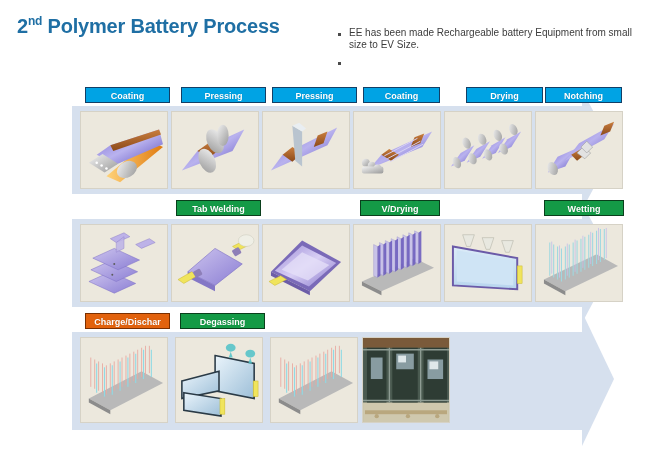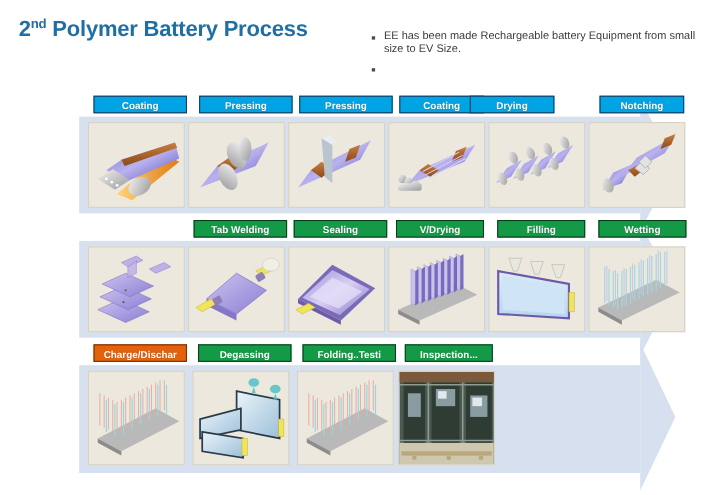--- a/index.html
+++ b/index.html
@@ -92,21 +92,21 @@
 </div>
 
 <div class="row" id="row1">
   <div class="arrow-band" style="width:510px;"></div>
   <div class="arrow-head" style="left:582px;"></div>
 
   <div class="label-chip chip-blue" style="left:85px;top:3px;width:85px;">Coating</div>
   <div class="label-chip chip-blue" style="left:181px;top:3px;width:85px;">Pressing</div>
   <div class="label-chip chip-blue" style="left:272px;top:3px;width:85px;">Pressing</div>
   <div class="label-chip chip-blue" style="left:363px;top:3px;width:77px;">Coating</div>
-  <div class="label-chip chip-blue" style="left:427px;top:3px;width:77px;">Drying</div>
+  <div class="label-chip chip-blue" style="left:466px;top:3px;width:77px;">Drying</div>
   <div class="label-chip chip-blue" style="left:545px;top:3px;width:77px;">Notching</div>
 
   <div class="img-card" style="left:80px;">
     <svg class="art" viewBox="0 0 88 78">
       <defs>
         <linearGradient id="g_purp" x1="0" y1="0" x2="1" y2="1">
           <stop offset="0" stop-color="#7d6fd6"></stop>
             <stop offset=".5" stop-color="#b9b2ee"></stop>
             <stop offset="1" stop-color="#5b4fbe"></stop>
         </linearGradient>
@@ -207,23 +207,21 @@
       </g>
     </svg>
   </div>
 </div>
 
 <div class="row" id="row2">
   <div class="arrow-band" style="width:510px;"></div>
   <div class="arrow-head" style="left:582px;"></div>
 
   <div class="label-chip chip-green" style="left:176px;top:3px;width:85px;">Tab Welding</div>
-  <div class="label-chip chip-green" style="left:267px;top:3px;width:85px;">Sealing</div>
   <div class="label-chip chip-green" style="left:360px;top:3px;width:80px;">V/Drying</div>
-  <div class="label-chip chip-green" style="left:452px;top:3px;width:80px;">Filling</div>
   <div class="label-chip chip-green" style="left:544px;top:3px;width:80px;">Wetting</div>
 
   <div class="img-card" style="left:80px;">
     <svg class="art" viewBox="0 0 88 78">
       <defs>
         <linearGradient id="g_lp" x1="0" y1="0" x2="1" y2="1">
           <stop offset="0" stop-color="#cdc4ee"></stop>
             <stop offset="1" stop-color="#8b7ed4"></stop>
         </linearGradient>
       </defs>
@@ -359,22 +357,20 @@
     </svg>
   </div>
 </div>
 
 <div class="row" id="row3">
   <div class="arrow-band" style="width:510px;"></div>
   <div class="arrow-head" style="left:582px;"></div>
 
   <div class="label-chip chip-orange" style="left:85px;top:3px;width:85px;">Charge/Dischar</div>
   <div class="label-chip chip-green" style="left:180px;top:3px;width:85px;">Degassing</div>
-  <div class="label-chip chip-green" style="left:275px;top:3px;width:85px;">Folding..Testi</div>
-  <div class="label-chip chip-green" style="left:368px;top:3px;width:80px;">Inspection...</div>
 
   <div class="img-card" style="left:80px;">
     <svg class="art" viewBox="0 0 88 86">
       <path d="M8 62 L30 74 L84 46 L62 34 Z" fill="#b9b9b9"></path>
       <path d="M8 62 L30 74 L30 78 L8 66 Z" fill="#8c8c8c"></path>
       <g stroke="#e8a9a0" stroke-width=".9" fill="none">
         <path d="M10 50 L10 20"></path>
           <path d="M14 52 L14 22"></path>
           <path d="M18 54 L18 24"></path>
         <path d="M22 56 L22 26"></path>

